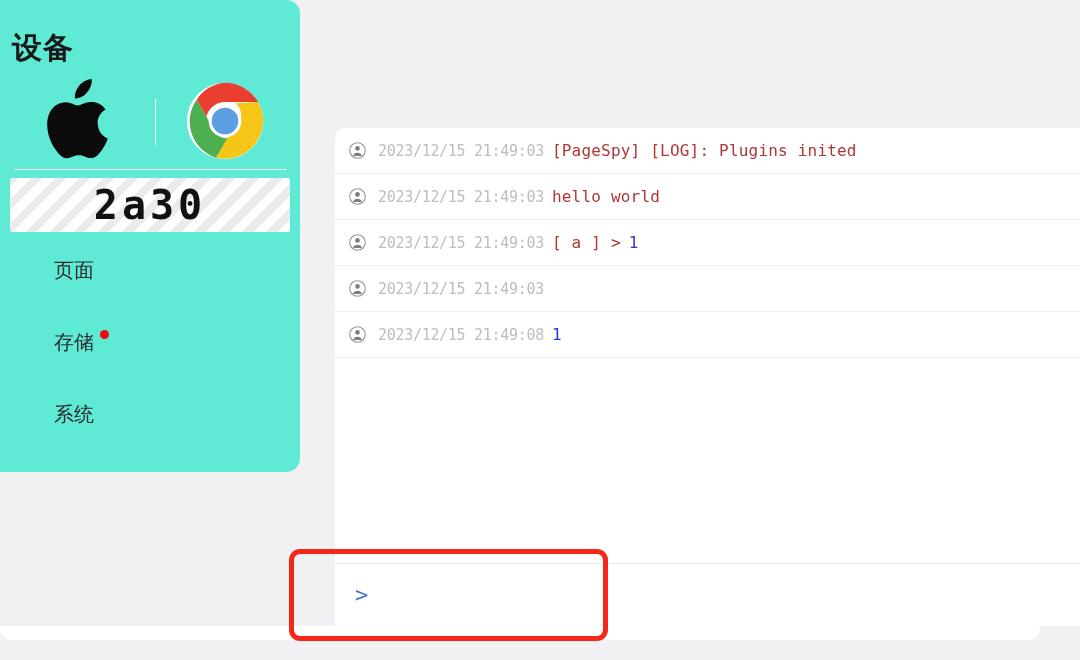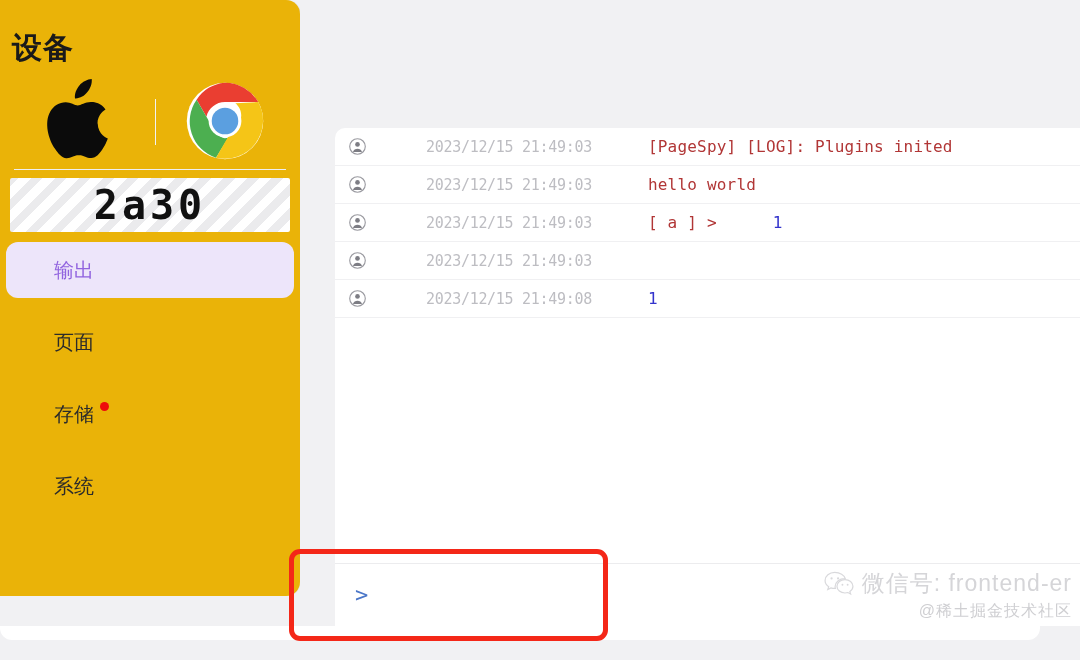--- a/index.html
+++ b/index.html
@@ -18,22 +18,22 @@
   #app {
     position: absolute;
     inset: 0;
     background: #f1f1f3;
     display: flex;
   }
 
   
   .sidebar {
     width: 300px;
-    height: 596px;
-    background: #eab308;
+    height: 472px;
+    background: #5eead4;
     border-top-right-radius: 14px;
     border-bottom-right-radius: 14px;
     box-shadow: 1px 0 0 rgba(0,0,0,0.04);
     position: relative;
     flex: 0 0 300px;
     overflow: hidden;
   }
   .sidebar-title {
     font-size: 30px;
     font-weight: bold;
@@ -139,27 +139,26 @@
     left: 35px;
     top: 128px;
     right: 0;
     bottom: 97px;
     background: #ffffff;
     border-top-left-radius: 10px;
     overflow: hidden;
   }
 
   .log-row {
-    height: 38px;
+    height: 46px;
     display: flex;
     align-items: center;
     border-bottom: 1px solid #f0f0f2;
     padding-left: 14px;
     box-sizing: border-box;
-    gap: 48px;
   }
   .user-icon { flex: 0 0 auto; margin-right: 12px; display: block; }
   .log-time {
     font-family: "DejaVu Sans Mono", monospace;
     font-size: 15px;
     color: #bdbdc2;
     letter-spacing: -0.3px;
     white-space: nowrap;
     flex: 0 0 auto;
   }
@@ -299,23 +298,20 @@
       </div>
     </div>
 
     <div class="divider-line"></div>
 
     <div class="id-bar">
       <span class="id-text">2a30</span>
     </div>
 
     <nav class="menu">
-      <div class="menu-item active">
-        <span class="menu-label">输出</span>
-      </div>
       <div class="menu-item">
         <span class="menu-label">页面</span>
       </div>
       <div class="menu-item">
         <span class="menu-label">存储</span>
         <span class="dot-badge"></span>
       </div>
       <div class="menu-item">
         <span class="menu-label">系统</span>
       </div>
@@ -385,36 +381,20 @@
         <span class="log-time">2023/12/15 21:49:08</span>
         <span class="log-msg c-blue">1</span>
       </div>
 
     </div>
 
     <div class="input-bar">
       <span class="prompt-chevron">&gt;</span>
     </div>
 
-    <div class="watermark">
-      <div class="wm-line1">
-        <span>
-          <svg class="wechat-icon" width="30" height="26" viewBox="0 0 32 28">
-            <path d="M11.4 1.5C5.6 1.5 1 5.4 1 10.2c0 2.7 1.5 5.1 3.9 6.7l-1 3 3.4-1.7c1.3.4 2.7.6 4.1.6h.7c-.2-.7-.3-1.4-.3-2.1 0-4.7 4.6-8.5 10.3-8.5h.7C21.7 4.5 17 1.5 11.4 1.5z" fill="none" stroke="#d9d9dc" stroke-width="1.3"></path>
-            <circle cx="8" cy="8" r="1.2" fill="#d9d9dc"></circle>
-            <circle cx="15" cy="8" r="1.2" fill="#d9d9dc"></circle>
-            <path d="M31 16.5c0-4-3.9-7.2-8.6-7.2s-8.6 3.2-8.6 7.2 3.9 7.2 8.6 7.2c1.1 0 2.2-.2 3.2-.5l2.9 1.5-.8-2.5c2-1.3 3.3-3.4 3.3-5.7z" fill="none" stroke="#d9d9dc" stroke-width="1.3"></path>
-            <circle cx="19.7" cy="14.8" r="1" fill="#d9d9dc"></circle>
-            <circle cx="25.3" cy="14.8" r="1" fill="#d9d9dc"></circle>
-          </svg>
-        </span>
-        <span>微信号: frontend-er</span>
-      </div>
-      <div class="wm-line2">@稀土掘金技术社区</div>
-    </div>
 
   </section>
 
   <div class="bottom-strip">
     <div class="bottom-sheet"></div>
   </div>
 
   <div class="annot-box"></div>
 
 </div>

